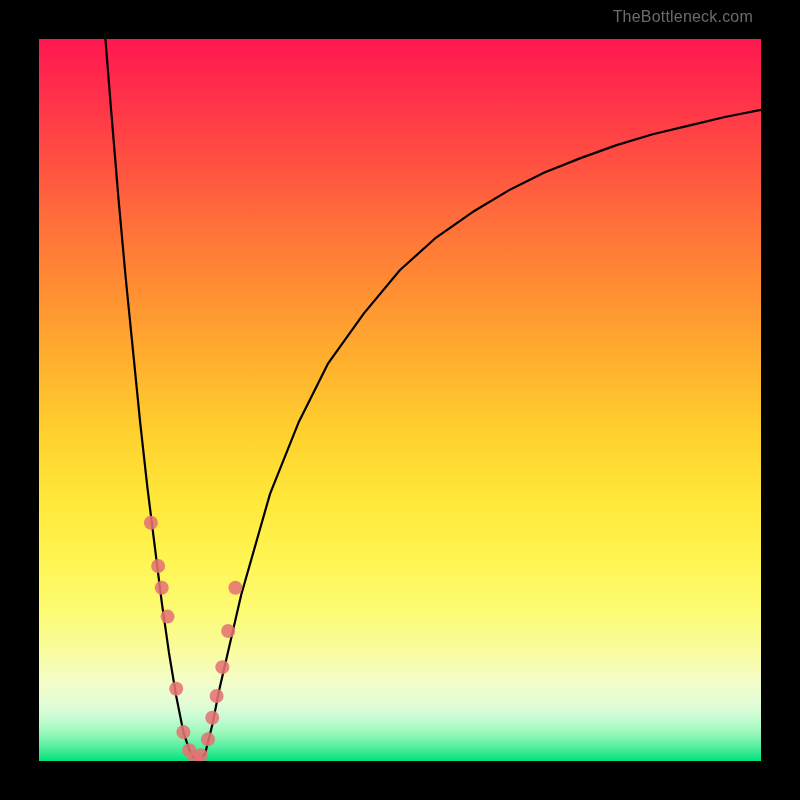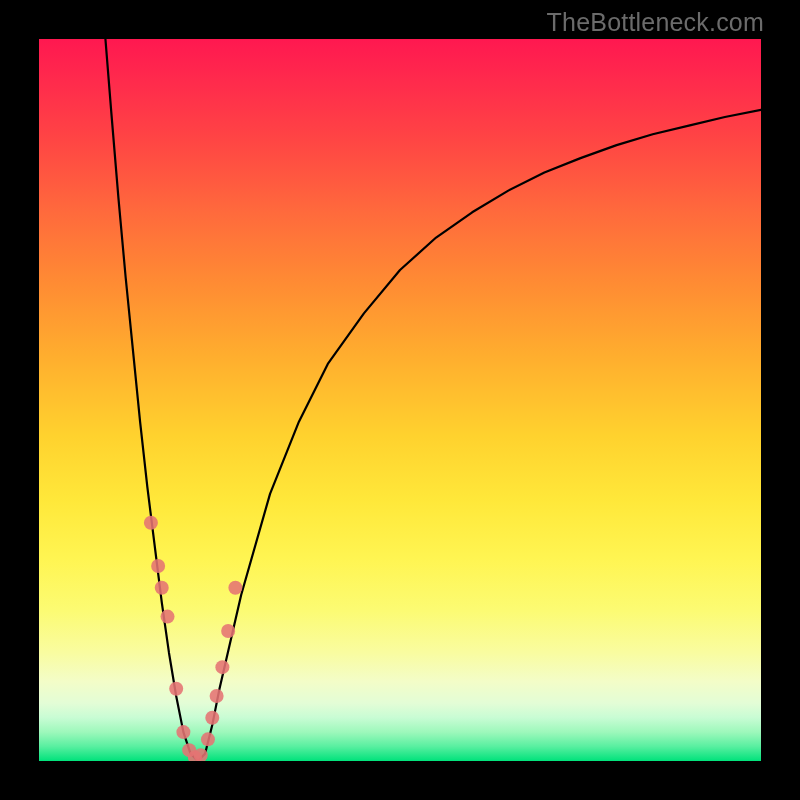--- a/index.html
+++ b/index.html
@@ -52,23 +52,23 @@
   svg.curve {
     position: absolute;
     left: 0; top: 0;
     width: 722px;
     height: 722px;
     pointer-events: none;
   }
   .watermark {
     position: absolute;
     top: 8px;
-    right: 36px;
+    right: 47px;
     color: #6b6b6b;
-    font-size: 25px;
+    font-size: 16px;
     font-weight: 500;
     letter-spacing: 0.2px;
     user-select: none;
   }
   .dot {
     fill: #e57373;
     fill-opacity: 0.88;
   }
 </style>
 </head>

